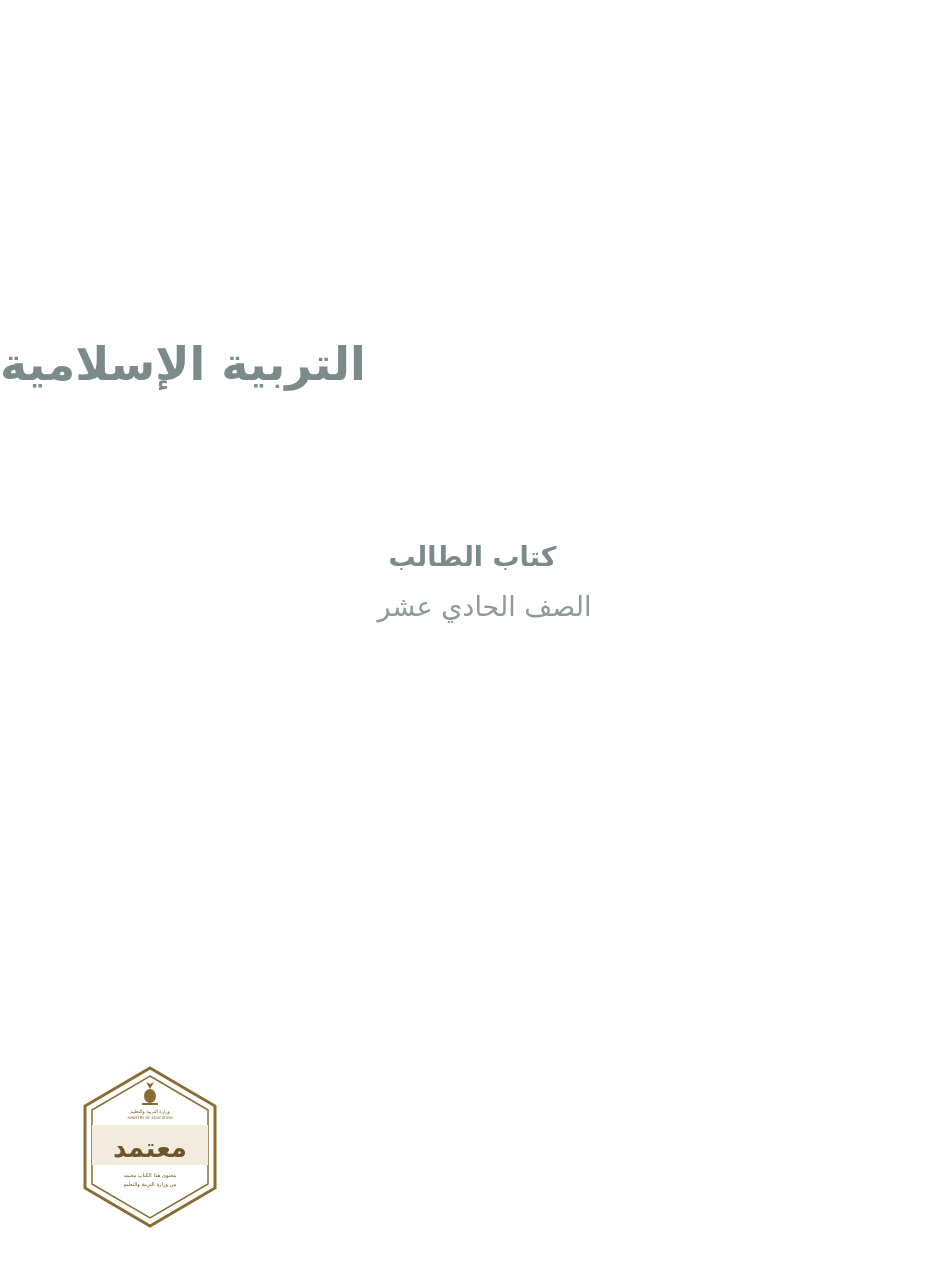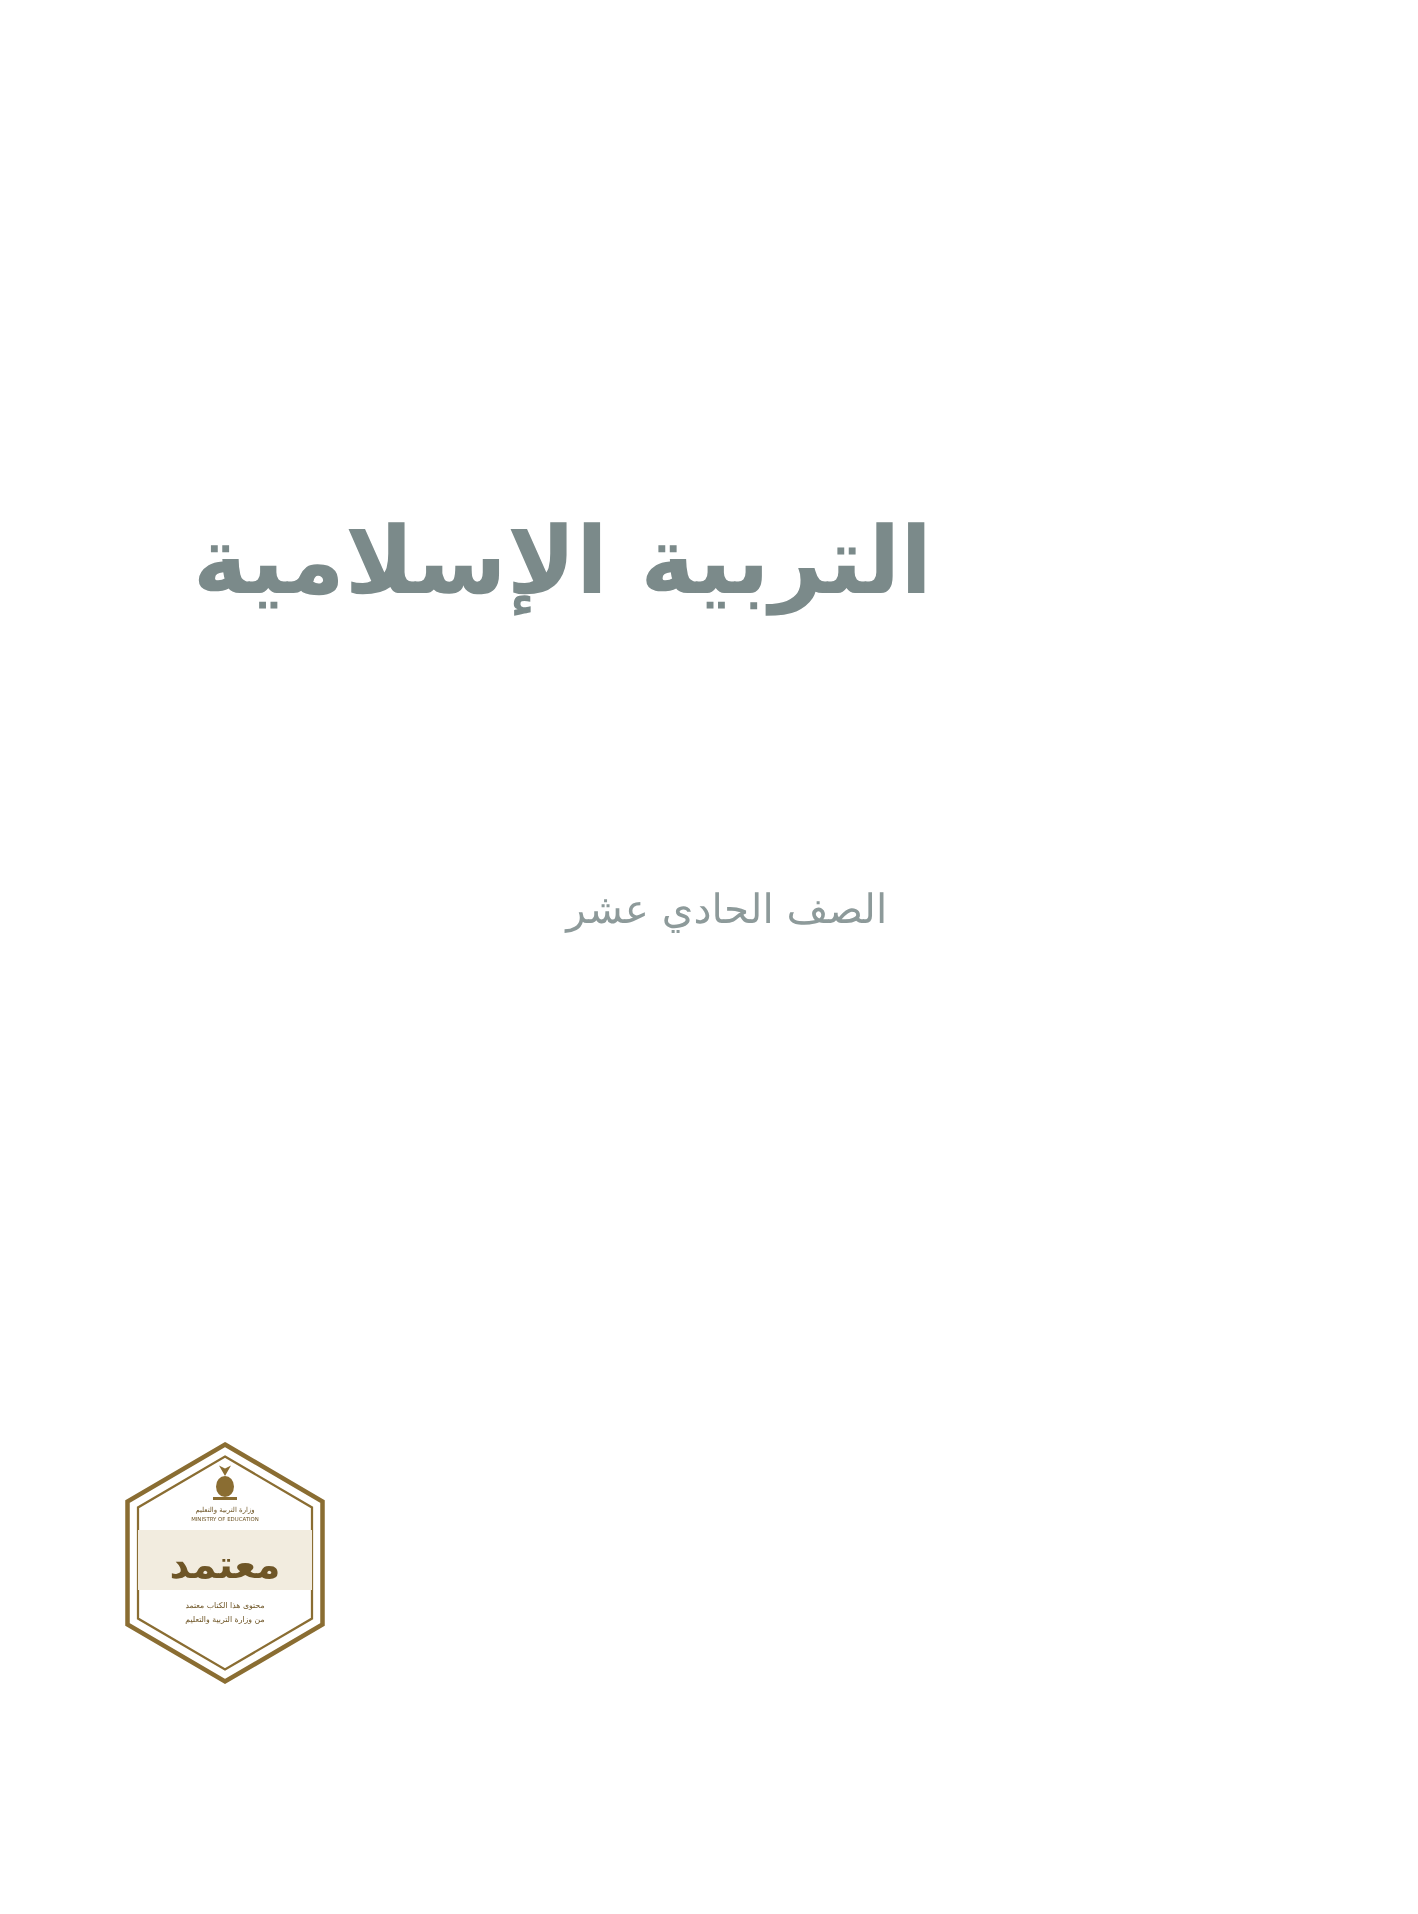--- a/index.html
+++ b/index.html
@@ -20,22 +20,22 @@
     inset: 0;
     background: #ffffff;
   }
 
   
   .title-main {
     position: absolute;
     top: 338px;
     left: 0;
     width: 750px;
-    text-align: center;
-    font-size: 62px;
+    text-align: left;
+    font-size: 46px;
     font-weight: bold;
     color: #7b8a8a;
     letter-spacing: 0px;
     direction: rtl;
     line-height: 1.15;
   }
 
   .subtitle-book {
     position: absolute;
     top: 541px;
@@ -70,21 +70,21 @@
     font-size: 24px;
     font-weight: normal;
     color: #8d9a9a;
     direction: rtl;
   }
 
   
   .seal {
     position: absolute;
     left: 80px;
-    top: 960px;
+    top: 1065px;
     width: 140px;
     height: 164px;
   }
   .seal svg { display: block; }
 
   
   .footer-date {
     position: absolute;
     top: 1179px;
     left: 0;
@@ -96,20 +96,21 @@
     direction: rtl;
   }
 </style>
 </head>
 <body>
 
 <div class="page">
 
   <div class="title-main">التربية الإسلامية</div>
 
+  <div class="subtitle-book">كتاب الطالب</div>
 
   <div class="subtitle-grade">الصف الحادي عشر</div>
 
 
   <div class="seal">
     <svg width="140" height="164" viewBox="0 0 140 164" xmlns="http://www.w3.org/2000/svg">
 
       <polygon points="70,3 135,41 135,123 70,161 5,123 5,41" fill="none" stroke="#8a6d32" stroke-width="3"></polygon>
 
       <polygon points="70,11 128,45 128,119 70,153 12,119 12,45" fill="none" stroke="#8a6d32" stroke-width="1.5"></polygon>

